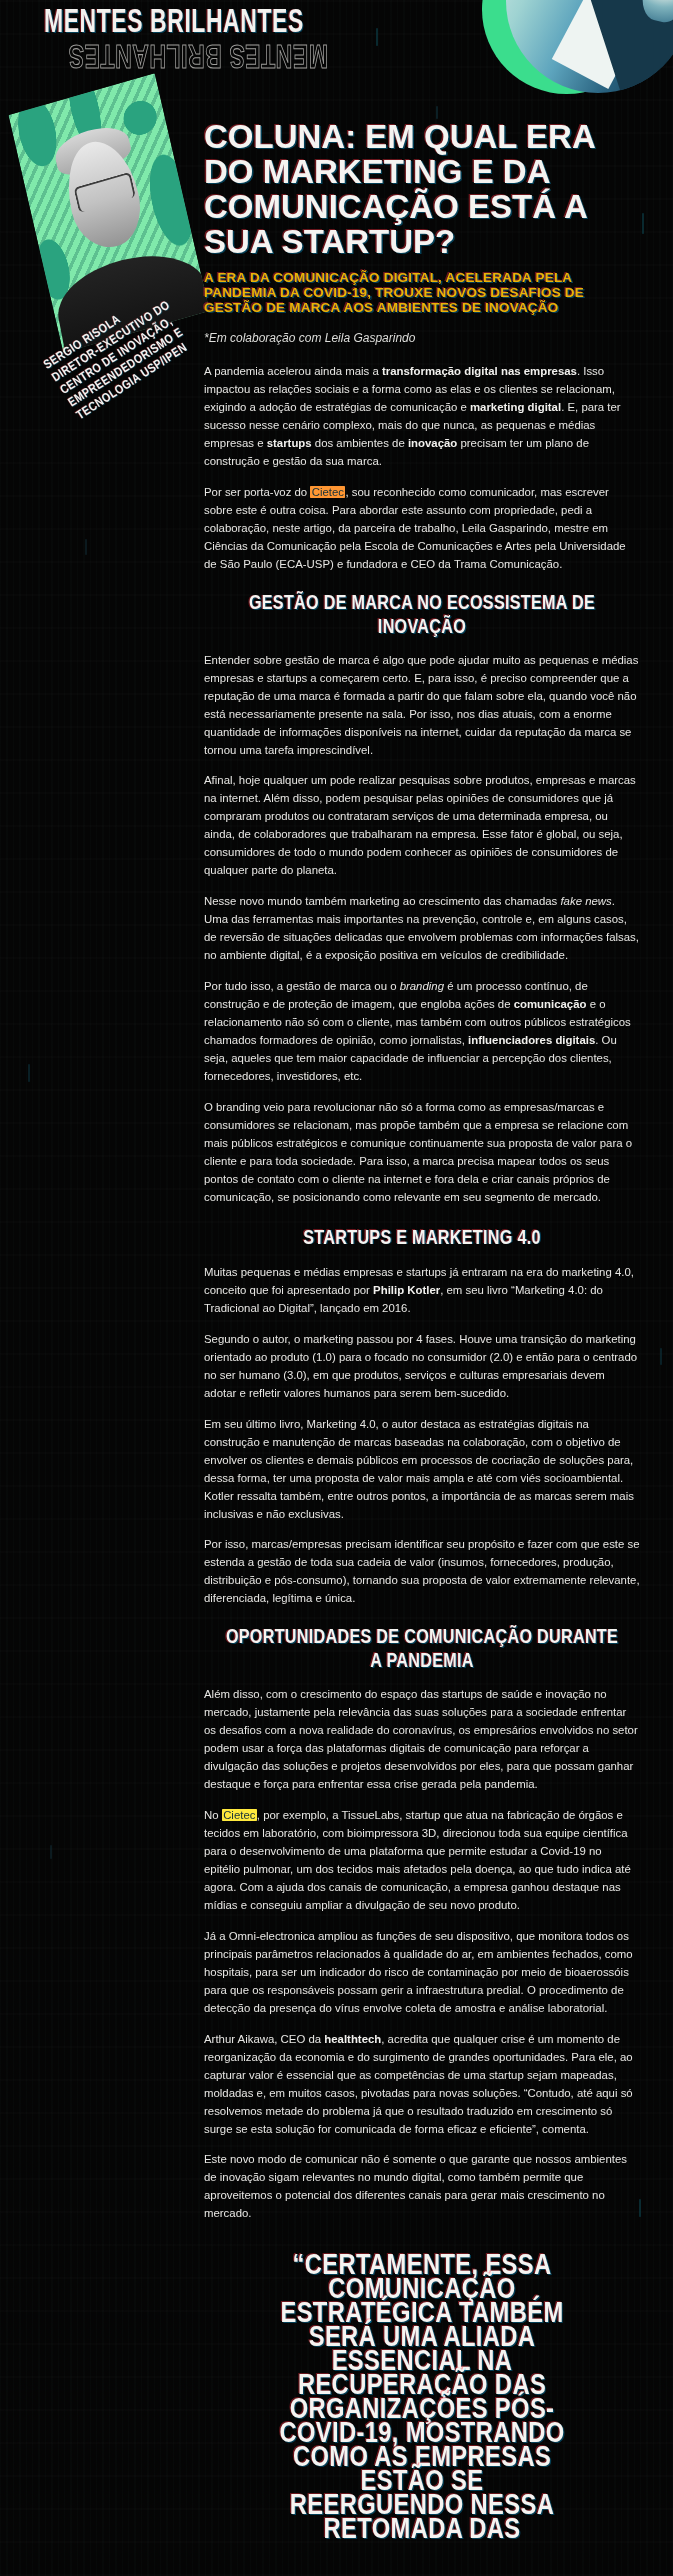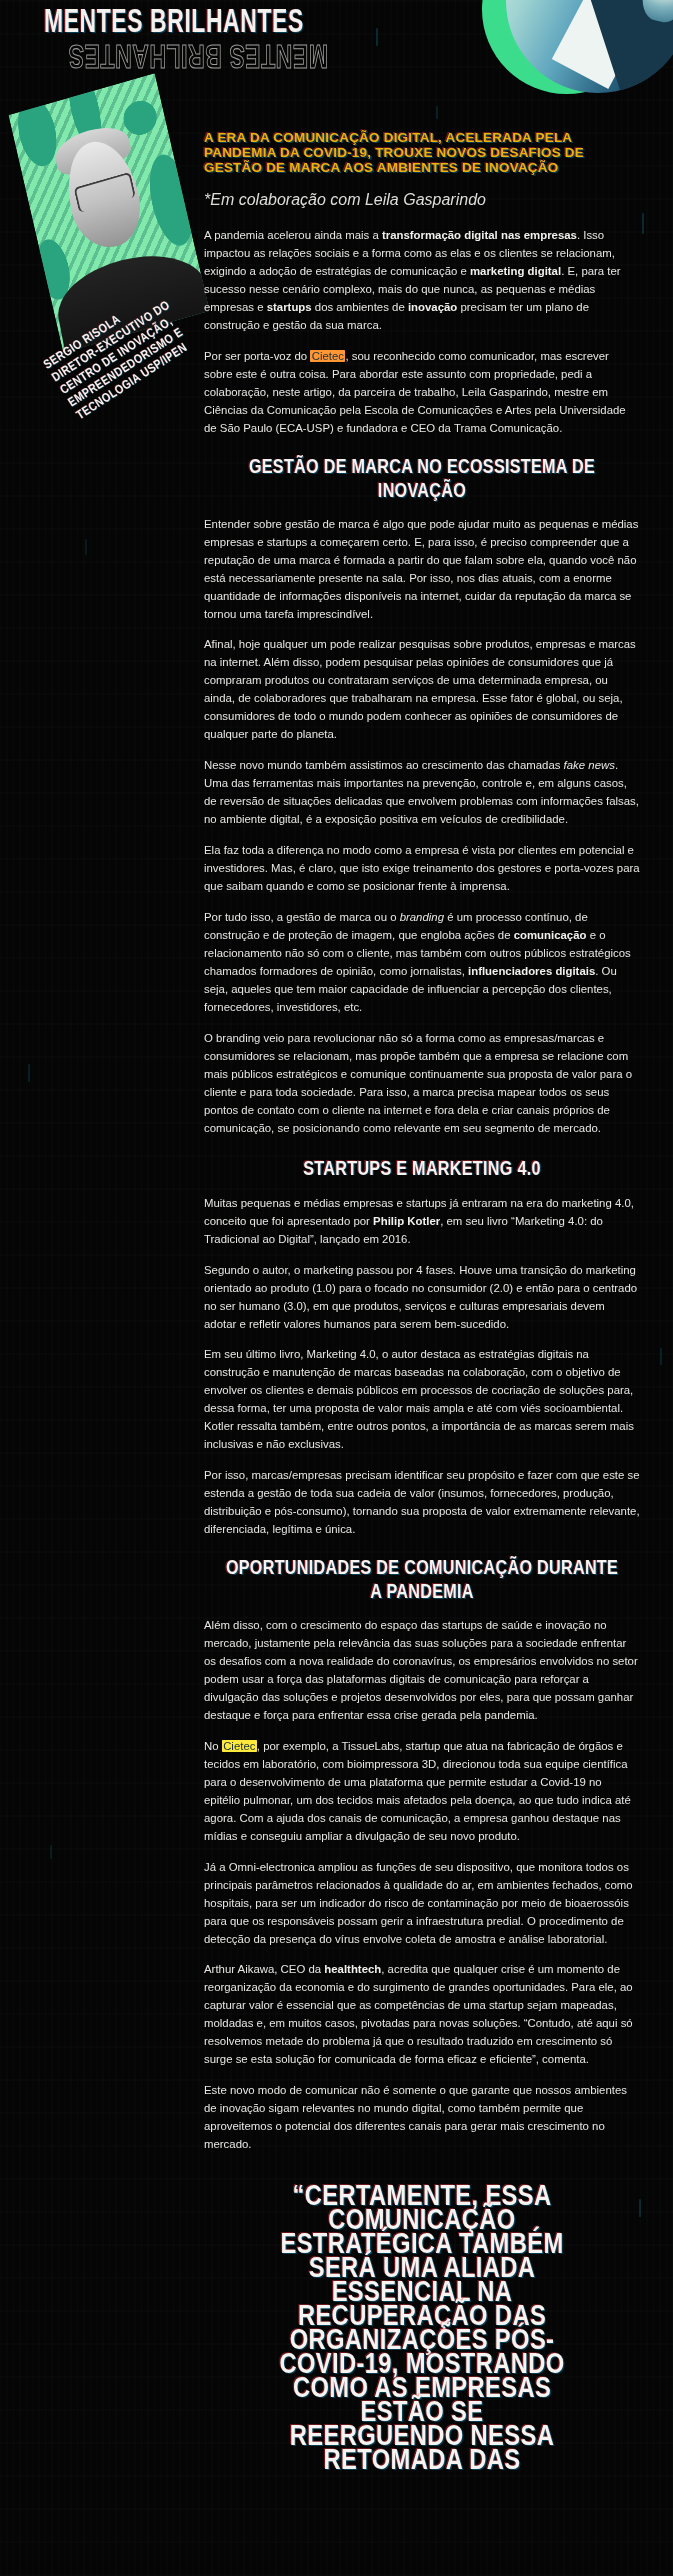--- a/index.html
+++ b/index.html
@@ -71,21 +71,21 @@
   .author-caption .cap-line{
     font-size:12px;letter-spacing:0.4px;line-height:15px;
     transform:scale(.88,1.05);transform-origin:left center;
     text-shadow:-0.7px -0.7px 0 rgba(255,50,60,.3), 0.7px 0.7px 0 rgba(0,190,255,.25);
   }
   
   .article{position:absolute;left:204px;top:119px;width:436px;}
   .gl{text-shadow:-1.4px -0.7px 0 rgba(255,45,60,.40), 1.4px 0.7px 0 rgba(0,185,255,.32);}
   .h1{font-size:33px;line-height:35px;font-weight:bold;color:#f5f4f1;letter-spacing:0;}
   .subtitle{margin-top:11.4px;max-width:383px;font-size:13.5px;line-height:15px;font-weight:bold;color:#eab308;letter-spacing:0.2px;}
-  .collab{margin-top:15.6px;font-style:italic;font-size:16px;color:#dededb;}
+  .collab{margin-top:15.6px;font-style:italic;font-size:12px;color:#dededb;}
   .body{margin-top:17px;font-size:11.4px;line-height:18px;color:#e8e7e4;}
   .body p{margin:0 0 12.8px 0;}
   .body .b{font-weight:bold;color:#f2f1ee;text-align:right;}
   .body .i{font-style:italic;margin-top:47px;}
   .hl-active{background:#ff9633;color:#17323a;padding:0 1.4px;border-radius:0.7px;}
   .hl-match{background:#ffe93d;color:#17323a;padding:0 1.4px;border-radius:0.7px;}
   .h2{font-size:18px;line-height:20.6px;font-weight:bold;color:#f5f4f1;text-align:center;
       margin:21px 0 15.6px 0;letter-spacing:0.3px;transform:scale(.9,1.12);}
   .quote{margin:30px auto 0 auto;text-align:center;}
   .qline{font-size:27px;line-height:24px;font-weight:bold;color:#f5f4f1;letter-spacing:0.4px;transform:scale(.88,1.1);}
@@ -124,30 +124,30 @@
 
 <div class="author-caption">
     <div class="cap-line">SERGIO RISOLA</div>
     <div class="cap-line">DIRETOR-EXECUTIVO DO</div>
     <div class="cap-line">CENTRO DE INOVAÇÃO,</div>
     <div class="cap-line">EMPREENDEDORISMO E</div>
     <div class="cap-line">TECNOLOGIA USP/IPEN</div>
   </div>
 
 <div class="article">
+  <div class="h1 gl">COLUNA: EM QUAL ERA DO MARKETING E DA COMUNICAÇÃO ESTÁ A SUA STARTUP?</div>
   <div class="subtitle gl">A ERA DA COMUNICAÇÃO DIGITAL, ACELERADA PELA PANDEMIA DA COVID-19, TROUXE NOVOS DESAFIOS DE GESTÃO DE MARCA AOS AMBIENTES DE INOVAÇÃO</div>
   <div class="collab">*Em colaboração com Leila Gasparindo</div>
   <div class="body">
       <p><span>A pandemia acelerou ainda mais a </span><span class="b">transformação digital nas empresas</span><span>. Isso impactou as relações sociais e a forma como as elas e os clientes se relacionam, exigindo a adoção de estratégias de comunicação e </span><span class="b">marketing digital</span><span>. E, para ter sucesso nesse cenário complexo, mais do que nunca, as pequenas e médias empresas e </span><span class="b">startups</span><span> dos ambientes de </span><span class="b">inovação</span><span> precisam ter um plano de construção e gestão da sua marca.</span></p>
       <p><span>Por ser porta-voz do </span><span class="hl-active">Cietec</span><span>, sou reconhecido como comunicador, mas escrever sobre este é outra coisa. Para abordar este assunto com propriedade, pedi a colaboração, neste artigo, da parceira de trabalho, Leila Gasparindo, mestre em Ciências da Comunicação pela Escola de Comunicações e Artes pela Universidade de São Paulo (ECA-USP) e fundadora e CEO da Trama Comunicação.</span></p>
       <div class="h2 gl">GESTÃO DE MARCA NO ECOSSISTEMA DE INOVAÇÃO</div>
       <p><span>Entender sobre gestão de marca é algo que pode ajudar muito as pequenas e médias empresas e startups a começarem certo. E, para isso, é preciso compreender que a reputação de uma marca é formada a partir do que falam sobre ela, quando você não está necessariamente presente na sala. Por isso, nos dias atuais, com a enorme quantidade de informações disponíveis na internet, cuidar da reputação da marca se tornou uma tarefa imprescindível.</span></p>
       <p><span>Afinal, hoje qualquer um pode realizar pesquisas sobre produtos, empresas e marcas na internet. Além disso, podem pesquisar pelas opiniões de consumidores que já compraram produtos ou contrataram serviços de uma determinada empresa, ou ainda, de colaboradores que trabalharam na empresa. Esse fator é global, ou seja, consumidores de todo o mundo podem conhecer as opiniões de consumidores de qualquer parte do planeta.</span></p>
-      <p><span>Nesse novo mundo também assistimos ao crescimento das chamadas </span><span class="i">fake news</span><span>. Uma das ferramentas mais importantes na prevenção, controle e, em alguns casos, de reversão de situações delicadas que envolvem problemas com informações falsas, no ambiente digital, é a exposição positiva em veículos de credibilidade.</span></p>
-      <p><span>Ela faz toda a diferença no modo como a empresa é vista por clientes em potencial e investidores. Mas, é claro, que isto exige treinamento dos gestores e porta-vozes para que saibam quando e como se posicionar frente à imprensa.</span></p>
+      <p><span>Nesse novo mundo também marketing ao crescimento das chamadas </span><span class="i">fake news</span><span>. Uma das ferramentas mais importantes na prevenção, controle e, em alguns casos, de reversão de situações delicadas que envolvem problemas com informações falsas, no ambiente digital, é a exposição positiva em veículos de credibilidade.</span></p>
       <p><span>Por tudo isso, a gestão de marca ou o </span><span class="i">branding</span><span> é um processo contínuo, de construção e de proteção de imagem, que engloba ações de </span><span class="b">comunicação</span><span> e o relacionamento não só com o cliente, mas também com outros públicos estratégicos chamados formadores de opinião, como jornalistas, </span><span class="b">influenciadores digitais</span><span>. Ou seja, aqueles que tem maior capacidade de influenciar a percepção dos clientes, fornecedores, investidores, etc.</span></p>
       <p><span>O branding veio para revolucionar não só a forma como as empresas/marcas e consumidores se relacionam, mas propõe também que a empresa se relacione com mais públicos estratégicos e comunique continuamente sua proposta de valor para o cliente e para toda sociedade. Para isso, a marca precisa mapear todos os seus pontos de contato com o cliente na internet e fora dela e criar canais próprios de comunicação, se posicionando como relevante em seu segmento de mercado.</span></p>
       <div class="h2 gl">STARTUPS E MARKETING 4.0</div>
       <p><span>Muitas pequenas e médias empresas e startups já entraram na era do marketing 4.0, conceito que foi apresentado por </span><span class="b">Philip Kotler</span><span>, em seu livro “Marketing 4.0: do Tradicional ao Digital”, lançado em 2016.</span></p>
       <p><span>Segundo o autor, o marketing passou por 4 fases. Houve uma transição do marketing orientado ao produto (1.0) para o focado no consumidor (2.0) e então para o centrado no ser humano (3.0), em que produtos, serviços e culturas empresariais devem adotar e refletir valores humanos para serem bem-sucedido.</span></p>
       <p><span>Em seu último livro, Marketing 4.0, o autor destaca as estratégias digitais na construção e manutenção de marcas baseadas na colaboração, com o objetivo de envolver os clientes e demais públicos em processos de cocriação de soluções para, dessa forma, ter uma proposta de valor mais ampla e até com viés socioambiental. Kotler ressalta também, entre outros pontos, a importância de as marcas serem mais inclusivas e não exclusivas.</span></p>
       <p><span>Por isso, marcas/empresas precisam identificar seu propósito e fazer com que este se estenda a gestão de toda sua cadeia de valor (insumos, fornecedores, produção, distribuição e pós-consumo), tornando sua proposta de valor extremamente relevante, diferenciada, legítima e única.</span></p>
       <div class="h2 gl">OPORTUNIDADES DE COMUNICAÇÃO DURANTE A PANDEMIA</div>
       <p><span>Além disso, com o crescimento do espaço das startups de saúde e inovação no mercado, justamente pela relevância das suas soluções para a sociedade enfrentar os desafios com a nova realidade do coronavírus, os empresários envolvidos no setor podem usar a força das plataformas digitais de comunicação para reforçar a divulgação das soluções e projetos desenvolvidos por eles, para que possam ganhar destaque e força para enfrentar essa crise gerada pela pandemia.</span></p>
       <p><span>No </span><span class="hl-match">Cietec</span><span>, por exemplo, a TissueLabs, startup que atua na fabricação de órgãos e tecidos em laboratório, com bioimpressora 3D, direcionou toda sua equipe científica para o desenvolvimento de uma plataforma que permite estudar a Covid-19 no epitélio pulmonar, um dos tecidos mais afetados pela doença, ao que tudo indica até agora. Com a ajuda dos canais de comunicação, a empresa ganhou destaque nas mídias e conseguiu ampliar a divulgação de seu novo produto.</span></p>

